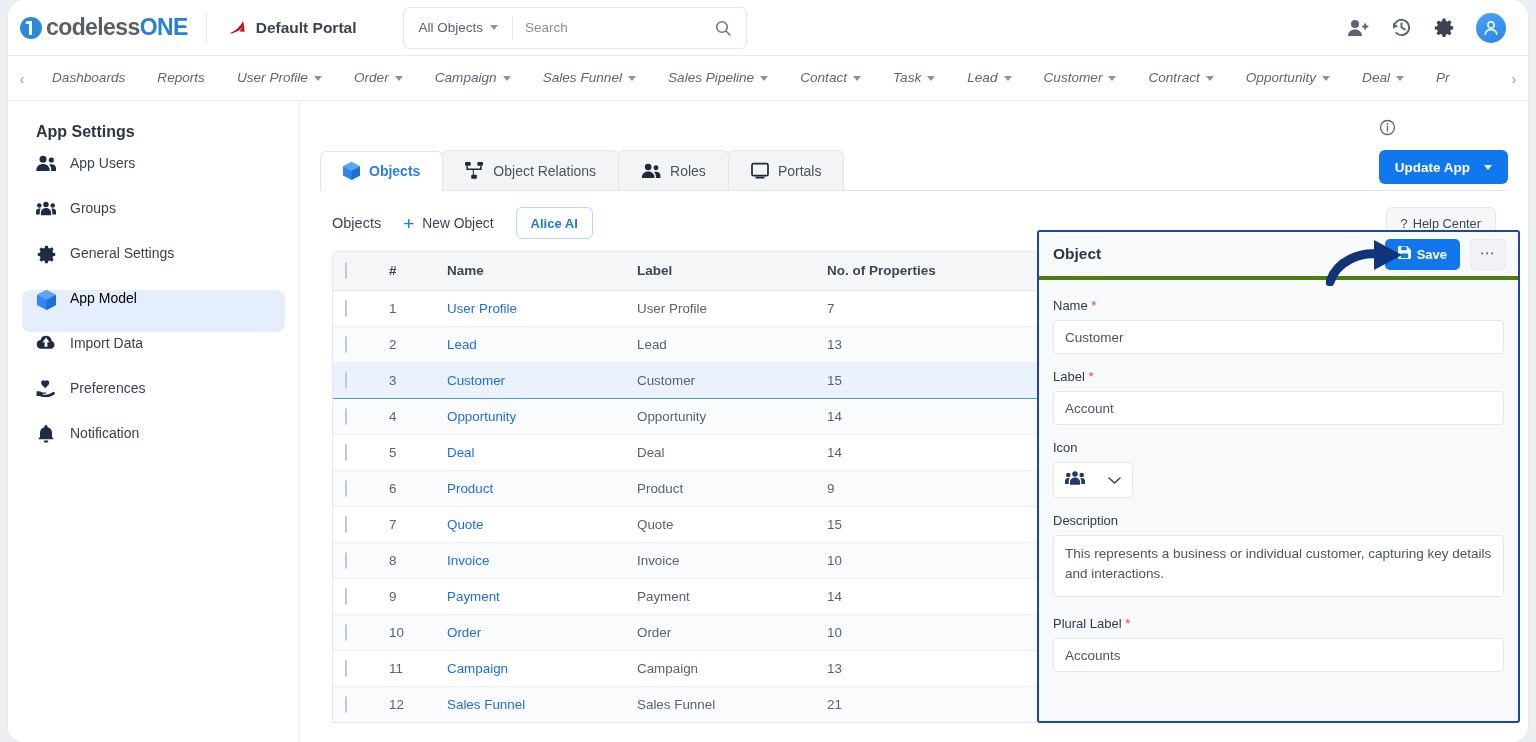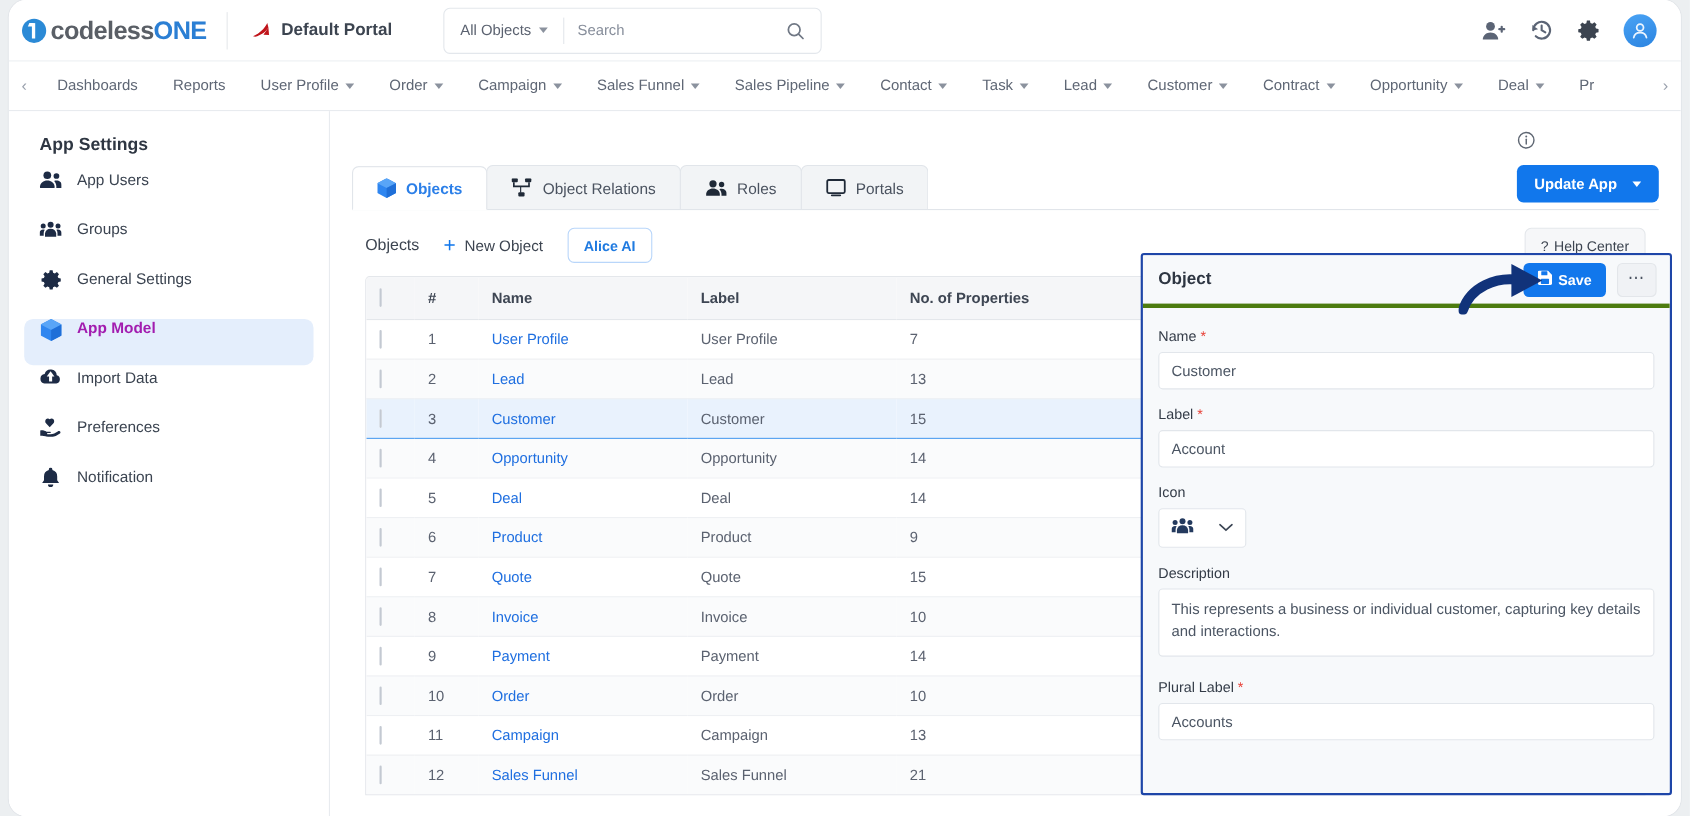--- a/index.html
+++ b/index.html
@@ -76,42 +76,42 @@
 
   
   .nav {
     height: 45px; background:#fff; border-bottom: 1px solid #e8ebef;
     display:flex; align-items:center; overflow:hidden; position:relative;
   }
   .nav-arrow {
     width: 28px; display:flex; align-items:center; justify-content:center;
     color:#9aa1ad; font-size: 15px; cursor:pointer; flex:none;
   }
-  .nav-items { display:flex; align-items:center; flex:1; overflow:hidden; }
+  .nav-items { display:flex; align-items:center; flex:1; overflow:hidden;font-style:italic; }
   .nav-item {
     display:flex; align-items:center; gap:6px;
     padding: 0 16px; font-size: 13.6px; color:#5f6775; white-space:nowrap;
     cursor:pointer; height: 44px; line-height: 44px;
   }
   .caret { width:0;height:0;border-left:4px solid transparent;border-right:4px solid transparent;border-top:5px solid #8b929e; }
 
   
   .body-wrap { display:flex; height: calc(742px - 56px - 45px); background:#fff; }
 
   .sidebar {
     width: 292px; flex:none; border-right: 1px solid #e8ebef;
     padding: 22px 14px 0 14px; background:#fff;
   }
   .side-title { font-size: 16px; font-weight: 700; color:#2e3642; padding: 0 14px 14px; }
   .side-item {
     display:flex; align-items:flex-start; gap: 14px;
     height: 42px; padding: 0 14px; border-radius: 8px;
     font-size: 14px; color:#3a4350; cursor:pointer; margin-bottom: 3px;
   }
-  .side-item.active { background:#e4eefc; color:#a21caf; font-weight:700; }
+  .side-item.active { background:#e4eefc; color:#000000; font-weight:400; }
   .side-ico { width:20px; display:flex; justify-content:center; flex:none; }
 
   .main { flex:1; padding: 18px 20px 0 20px; position:relative; min-width:0; }
 
   
   .tabs { display:flex; align-items:flex-end; border-bottom:1px solid #e1e5ea; position:relative; }
   .tab {
     display:flex; align-items:center; gap:9px;
     height: 40px; padding: 0 22px; font-size: 14px; color:#4a525f;
     background:#f2f4f6; border:1px solid #e1e5ea; border-bottom:none;

